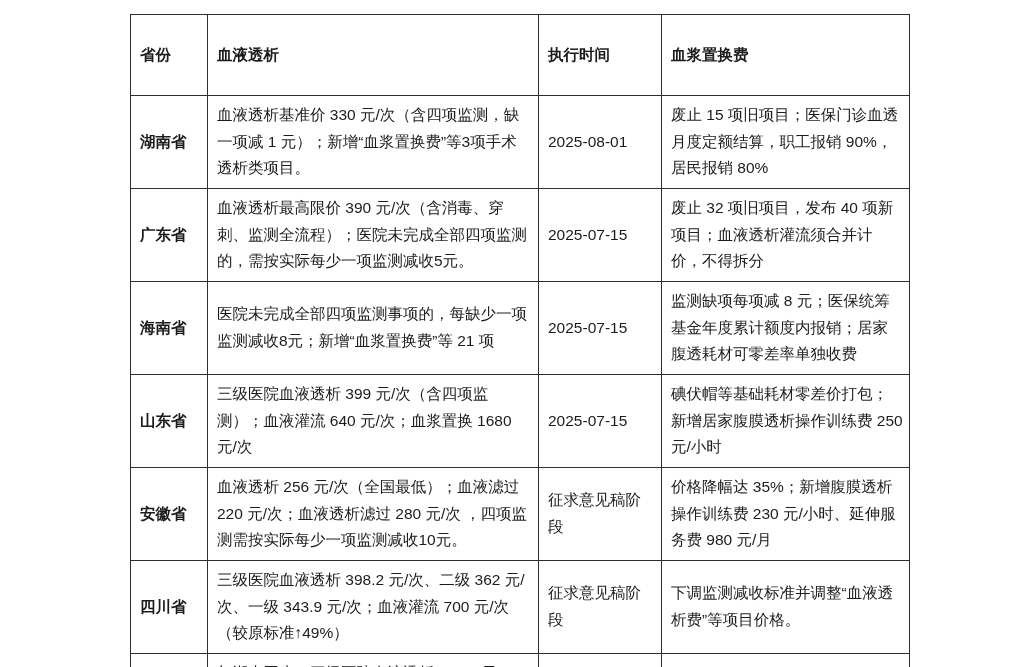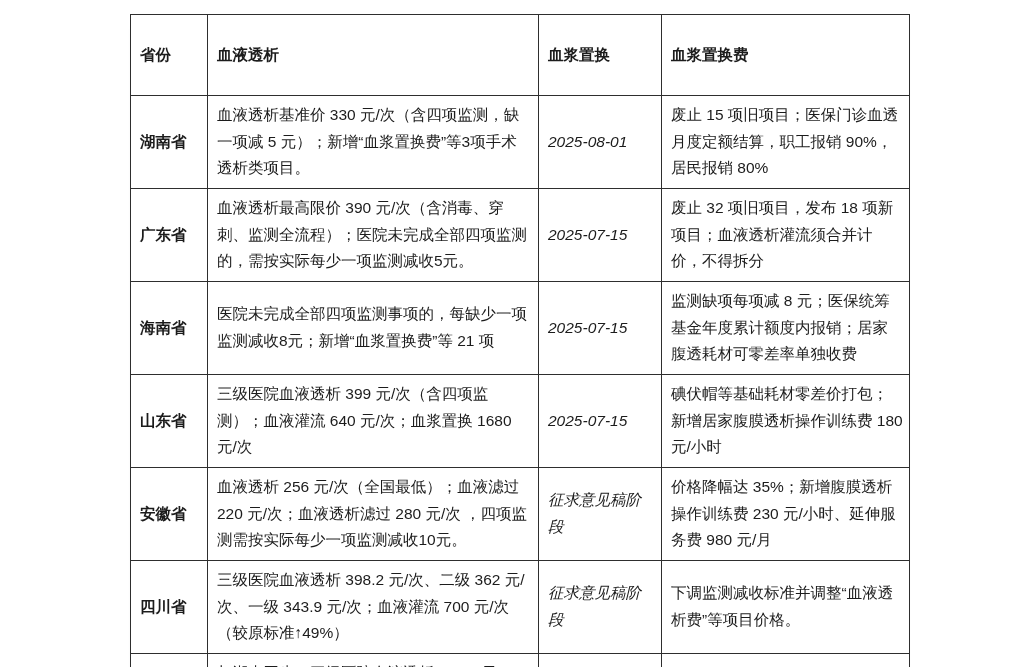--- a/index.html
+++ b/index.html
@@ -42,21 +42,20 @@
     font-size: 15.5px;
   }
   td.province {
     font-weight: bold;
     white-space: nowrap;
     margin-left: 36px;
   }
   td.time {
     padding-right: 2px;
     font-size: 15px;
-    font-style: italic;
   }
   tr.hdr      { height: 81px; padding-left: 24px; }
   tr.r-hunan    { height: 82px; }
   tr.r-guangdong{ height: 80px; }
   tr.r-hainan   { height: 79px; }
   tr.r-shandong { height: 77px; }
   tr.r-anhui    { height: 77px; }
   tr.r-sichuan  { height: 80px; }
   tr.r-chongqing{ height: 78px; }
 </style>
@@ -68,46 +67,46 @@
     <colgroup>
       <col class="c-province">
         <col class="c-content">
         <col class="c-time">
         <col class="c-notes">
     </colgroup>
     <tbody>
         <tr class="hdr">
       <th>省份</th>
       <th>血液透析</th>
-      <th>血浆置换</th>
+      <th>执行时间</th>
       <th>血浆置换费</th>
     </tr>
     <tr class="r-hunan">
       <td class="province">湖南省</td>
-      <td>血液透析基准价 330 元/次（含四项监测，缺一项减 5 元）；新增“血浆置换费”等3项手术透析类项目。</td>
+      <td>血液透析基准价 330 元/次（含四项监测，缺一项减 1 元）；新增“血浆置换费”等3项手术透析类项目。</td>
       <td class="time">2025-08-01</td>
       <td>废止 15 项旧项目；医保门诊血透月度定额结算，职工报销 90%，居民报销 80%</td>
     </tr>
     <tr class="r-guangdong">
       <td class="province">广东省</td>
       <td>血液透析最高限价 390 元/次（含消毒、穿刺、监测全流程）；医院未完成全部四项监测的，需按实际每少一项监测减收5元。</td>
       <td class="time">2025-07-15</td>
-      <td>废止 32 项旧项目，发布 18 项新项目；血液透析灌流须合并计价，不得拆分</td>
+      <td>废止 32 项旧项目，发布 40 项新项目；血液透析灌流须合并计价，不得拆分</td>
     </tr>
     <tr class="r-hainan">
       <td class="province">海南省</td>
       <td>医院未完成全部四项监测事项的，每缺少一项监测减收8元；新增“血浆置换费”等 21 项</td>
       <td class="time">2025-07-15</td>
       <td>监测缺项每项减 8 元；医保统筹基金年度累计额度内报销；居家腹透耗材可零差率单独收费</td>
     </tr>
     <tr class="r-shandong">
       <td class="province">山东省</td>
       <td>三级医院血液透析 399 元/次（含四项监测）；血液灌流 640 元/次；血浆置换 1680 元/次</td>
       <td class="time">2025-07-15</td>
-      <td>碘伏帽等基础耗材零差价打包；新增居家腹膜透析操作训练费 180 元/小时</td>
+      <td>碘伏帽等基础耗材零差价打包；新增居家腹膜透析操作训练费 250 元/小时</td>
     </tr>
     <tr class="r-anhui">
       <td class="province">安徽省</td>
       <td>血液透析 256 元/次（全国最低）；血液滤过 220 元/次；血液透析滤过 280 元/次 ，四项监测需按实际每少一项监测减收10元。</td>
       <td class="time">征求意见稿阶段</td>
       <td>价格降幅达 35%；新增腹膜透析操作训练费 230 元/小时、延伸服务费 980 元/月</td>
     </tr>
     <tr class="r-sichuan">
       <td class="province">四川省</td>
       <td>三级医院血液透析 398.2 元/次、二级 362 元/次、一级 343.9 元/次；血液灌流 700 元/次（较原标准↑49%）</td>

